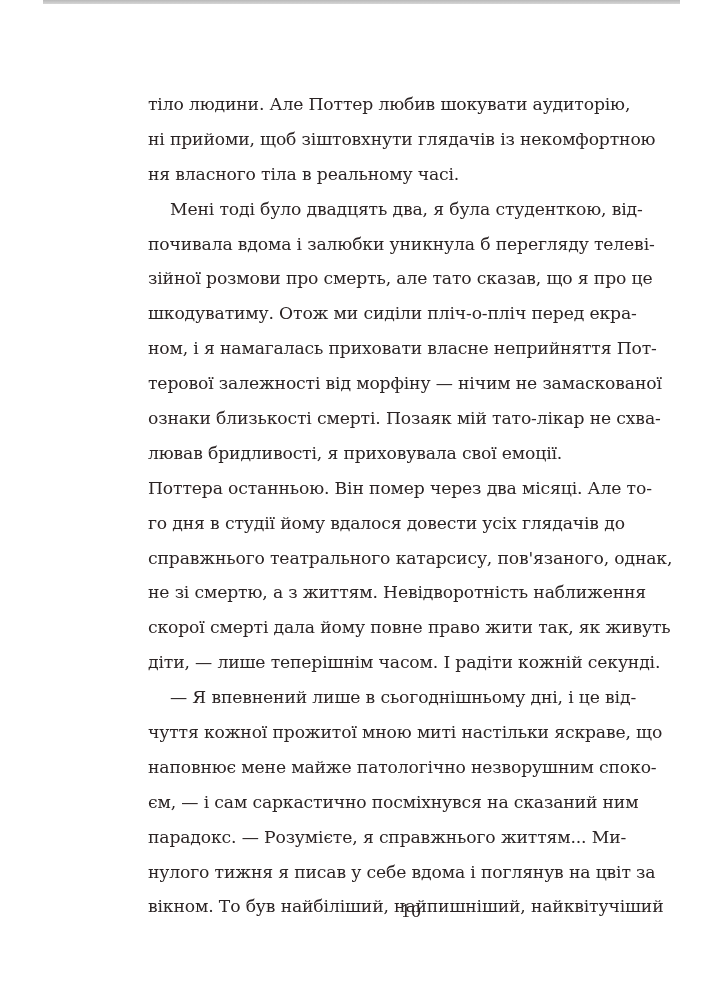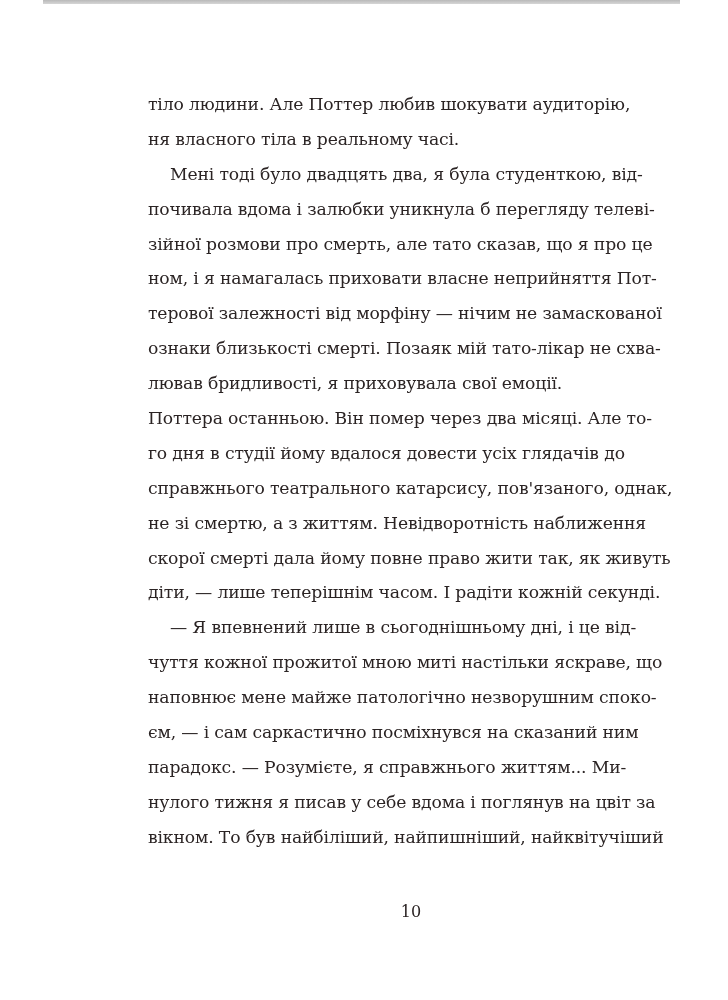--- a/index.html
+++ b/index.html
@@ -64,24 +64,26 @@
       padding-left: 47px;
     }
   </style>
 </head>
 <body>
 
 <div class="page">
   <div class="top-rule"></div>
   <div class="text-block" id="text-block">
       <span class="line">тіло людини. Але Поттер любив шокувати аудиторію,</span>
+      <span class="line">ні прийоми, щоб зіштовхнути глядачів із некомфортною</span>
       <span class="line last">ня власного тіла в реальному часі.</span>
       <span class="line indent">Мені тоді було двадцять два, я була студенткою, від-</span>
       <span class="line">почивала вдома і залюбки уникнула б перегляду телеві-</span>
       <span class="line">зійної розмови про смерть, але тато сказав, що я про це</span>
+      <span class="line">шкодуватиму. Отож ми сиділи пліч-о-пліч перед екра-</span>
       <span class="line">ном, і я намагалась приховати власне неприйняття Пот-</span>
       <span class="line">терової залежності від морфіну — нічим не замаскованої</span>
       <span class="line">ознаки близькості смерті. Позаяк мій тато-лікар не схва-</span>
       <span class="line last">лював бридливості, я приховувала свої емоції.</span>
       <span class="line">Поттера останньою. Він помер через два місяці. Але то-</span>
       <span class="line">го дня в студії йому вдалося довести усіх глядачів до</span>
       <span class="line">справжнього театрального катарсису, пов'язаного, однак,</span>
       <span class="line">не зі смертю, а з життям. Невідворотність наближення</span>
       <span class="line">скорої смерті дала йому повне право жити так, як живуть</span>
       <span class="line last">діти, — лише теперішнім часом. І радіти кожній секунді.</span>

